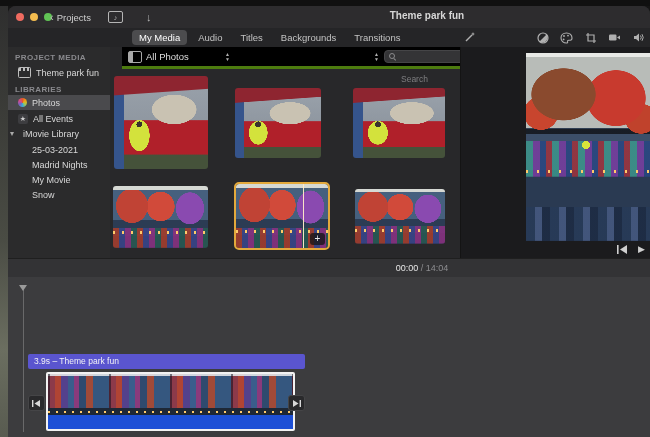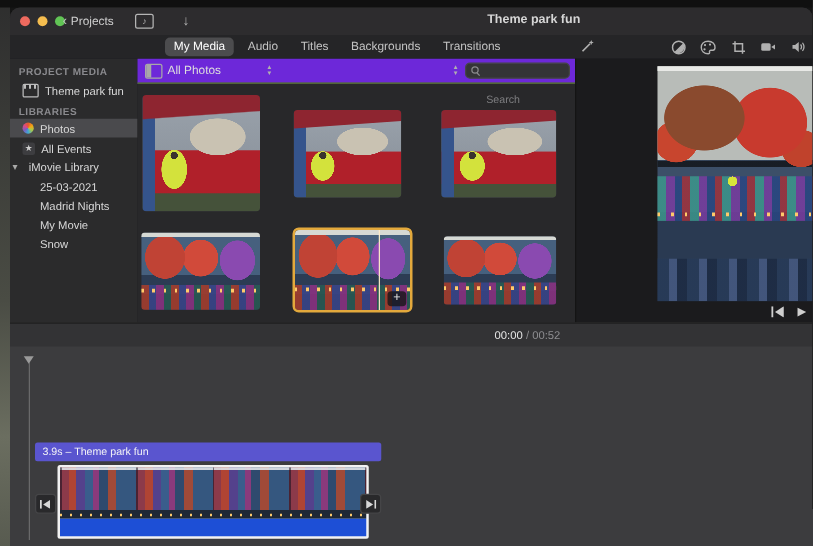--- a/index.html
+++ b/index.html
@@ -45,21 +45,21 @@
   .flower{width:9px;height:9px;border-radius:50%;
     background:conic-gradient(#e4572e,#f3a712,#a8c94c,#3fa7d6,#7a5fc0,#d84a8a,#e4572e);}
   .evstar{width:10px;height:10px;border-radius:2px;background:#3d3d40;color:#cfcfcf;
     font-size:7px;display:flex;align-items:center;justify-content:center;}
   .clap{width:11px;height:9px;border:1px solid #bdbdbd;border-radius:1.5px;position:relative;}
   .clap:before{content:"";position:absolute;left:0;top:0;width:100%;height:3px;
     background:repeating-linear-gradient(90deg,#bdbdbd 0 2px,transparent 2px 4px);}
   .disc{color:#a9a9a9;font-size:8px;width:8px;display:inline-block;}
   
   .browser{left:102px;top:0;width:350px;height:100%;background:#28282a;}
-  .b-header{left:0;top:0;width:100%;height:19px;background:#6d28d9;border-bottom:1px solid #4d7c0f;}
+  .b-header{left:12px;top:0;width:100%;height:19px;background:#000000;border-bottom:3px solid #4d7c0f;}
   .toggle-icon{left:6px;top:4px;width:12px;height:10px;border:1px solid #a8a8a8;border-radius:2px;}
   .toggle-icon:before{content:"";position:absolute;left:0;top:0;width:4px;height:100%;background:#a8a8a8;}
   .src-label{left:24px;top:4px;color:#dedede;font-size:9.5px;}
   .sortctl{display:inline-flex;flex-direction:column;color:#b0b0b0;font-size:5px;line-height:4.5px;align-items:center;}
   .filter-label{left:236px;top:4px;color:#dedede;font-size:9.5px;margin-left:36px;}
   .search{left:262px;top:3px;width:84px;height:13px;background:#343436;border:1px solid #454547;border-radius:4px;
     display:flex;align-items:center;padding:0 4px;box-sizing:border-box;gap:3px;}
   .search input{background:transparent;border:none;outline:none;color:#cfcfcf;font-size:8.5px;width:60px;
     font-family:"Liberation Sans",sans-serif;margin-top:44px;}
   .search input::placeholder{color:#7e7e80;}
@@ -293,21 +293,21 @@
         </span>
         <span class="playglyph">▶</span>
       </div>
     </div>
   </div>
 
   <div class="abs timestrip">
     <div class="abs timecode">
       <span class="cur">00:00</span>
       <span>/</span>
-      <span>00:52</span>
+      <span>14:04</span>
     </div>
   </div>
 
   <div class="abs timeline">
     <div class="abs ph-tri"></div>
     <div class="abs ph-line"></div>
 
     <div class="abs clipbar">3.9s – Theme park fun</div>
 
     <div class="abs trimbtn trim-l">

